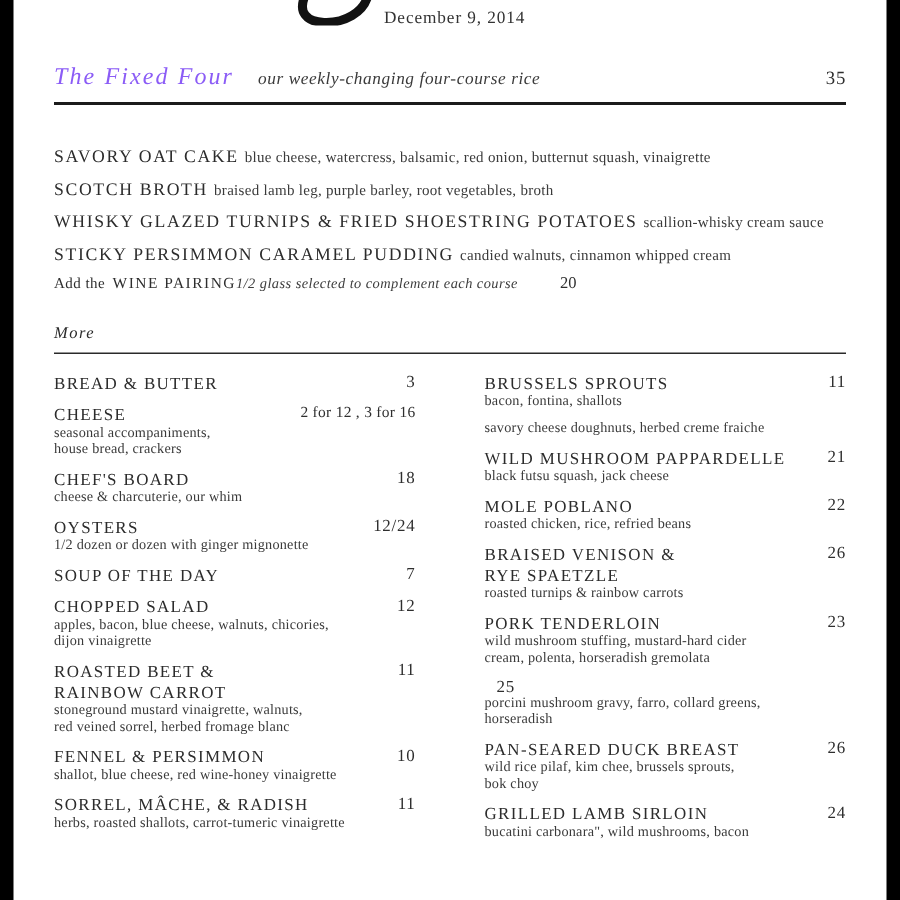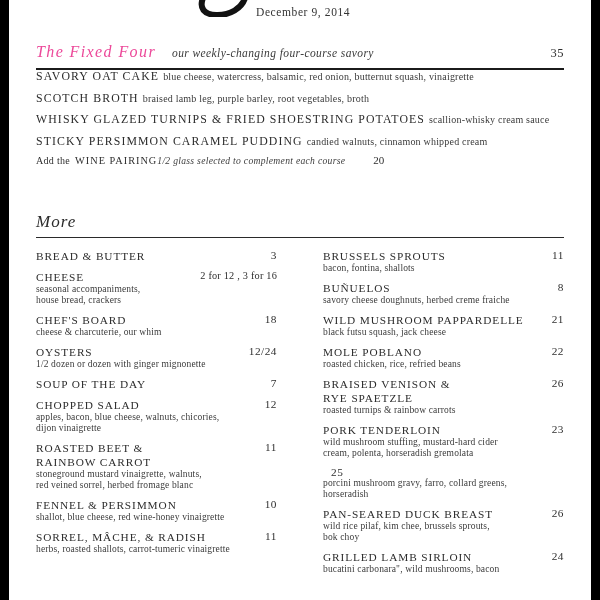--- a/index.html
+++ b/index.html
@@ -9,36 +9,36 @@
   }
   .frame-bar{position:absolute;top:0;bottom:0;width:9px;background:#000;}
   .frame-left{left:0;}
   .frame-right{right:0;}
 
   .logo{position:absolute;left:196px;top:0;width:52px;height:17px;}
   .date{position:absolute;top:6px;left:256px;font-size:11.5px;letter-spacing:0.6px;color:#333;}
 
   .ff-header{position:absolute;top:43px;left:36px;right:36px;display:flex;align-items:baseline;
     border-bottom:2.5px solid #1b1b1b;padding-bottom:7px;}
-  .ff-title{font-style:italic;font-size:16px;letter-spacing:1.4px;color:#ec4899;}
+  .ff-title{font-style:italic;font-size:16px;letter-spacing:1.4px;color:#8b5cf6;}
   .ff-sub{font-style:italic;font-size:11.5px;letter-spacing:0.4px;margin-left:16px;color:#3a3a3a;}
   .ff-price{margin-left:auto;font-size:12.5px;letter-spacing:0.5px;}
 
-  .ff-items{position:absolute;top:68px;left:36px;right:36px;}
+  .ff-items{position:absolute;top:97px;left:36px;right:36px;}
   .ff-line{margin-bottom:6px;line-height:13.5px;}
   .ff-name{font-size:11.8px;letter-spacing:1.1px;color:#2c2c2c;}
   .ff-desc{font-size:10px;letter-spacing:0.2px;color:#3a3a3a;}
   .wine-line{margin-top:3px;font-size:10px;display:flex;align-items:flex-end;font-family:Liberation Serif, serif;}
   .wine-prefix{letter-spacing:0.3px;}
   .wine-name{letter-spacing:1px;margin-left:5px;font-size:10.3px;}
   .wine-note{font-style:italic;font-size:9.6px;letter-spacing:0.3px;color:#3d3d3d;}
   .wine-price{font-size:11px;margin-left:28px;}
 
   .more-header{position:absolute;top:212px;left:36px;right:36px;border-bottom:1.5px solid #2a2a2a;padding-bottom:5px;}
-  .more-title{font-style:italic;font-size:17px;letter-spacing:1px;color:#2b2b2b;}
+  .more-title{font-style:italic;font-size:11px;letter-spacing:1px;color:#2b2b2b;}
 
   .columns{position:absolute;top:249px;left:36px;right:36px;display:flex;gap:46px;}
   .col{flex:1;min-width:0;}
   .mi{margin-bottom:7px;}
   .mi-head{display:flex;justify-content:space-between;align-items:flex-start;}
   .mi-name{font-size:11.3px;letter-spacing:0.9px;line-height:14px;white-space:pre-line;color:#2c2c2c;}
   .mi-price{font-size:11.3px;letter-spacing:0.5px;margin-left:8px;white-space:nowrap;}
   .price-small{font-size:10.3px;letter-spacing:0.2px;text-align:center;}
   .mi-desc{font-size:9.5px;line-height:11px;letter-spacing:0.15px;white-space:pre-line;color:#3a3a3a;}
 </style>
@@ -49,21 +49,21 @@
 <div class="frame-bar frame-right"></div>
 
 <svg class="logo" viewBox="0 0 52 17" aria-hidden="true">
   <path d="M7 -2 C3 8 8 14.5 20 15 C34 15.6 46 8 49 -2" fill="none" stroke="#121212" stroke-width="6"></path>
 </svg>
 
 <div class="date">December 9, 2014</div>
 
 <div class="ff-header">
   <span class="ff-title">The Fixed Four</span>
-  <span class="ff-sub">our weekly-changing four-course savory</span>
+  <span class="ff-sub">our weekly-changing four-course rice</span>
   <span class="ff-price">35</span>
 </div>
 
 <div class="ff-items">
   <div class="ff-line">
     <span class="ff-name">SAVORY OAT CAKE</span>
     <span class="ff-desc">blue cheese, watercress, balsamic, red onion, butternut squash, vinaigrette</span>
   </div>
   <div class="ff-line">
     <span class="ff-name">SCOTCH BROTH</span>
@@ -173,24 +173,20 @@
 
     <div class="mi">
       <div class="mi-head">
         <span class="mi-name">BRUSSELS SPROUTS</span>
         <span class="mi-price">11</span>
       </div>
       <div class="mi-desc">bacon, fontina, shallots</div>
     </div>
 
     <div class="mi">
-      <div class="mi-head">
-        <span class="mi-name">BUÑUELOS</span>
-        <span class="mi-price">8</span>
-      </div>
       <div class="mi-desc">savory cheese doughnuts, herbed creme fraiche</div>
     </div>
 
     <div class="mi">
       <div class="mi-head">
         <span class="mi-name">WILD MUSHROOM PAPPARDELLE</span>
         <span class="mi-price">21</span>
       </div>
       <div class="mi-desc">black futsu squash, jack cheese</div>
     </div>

